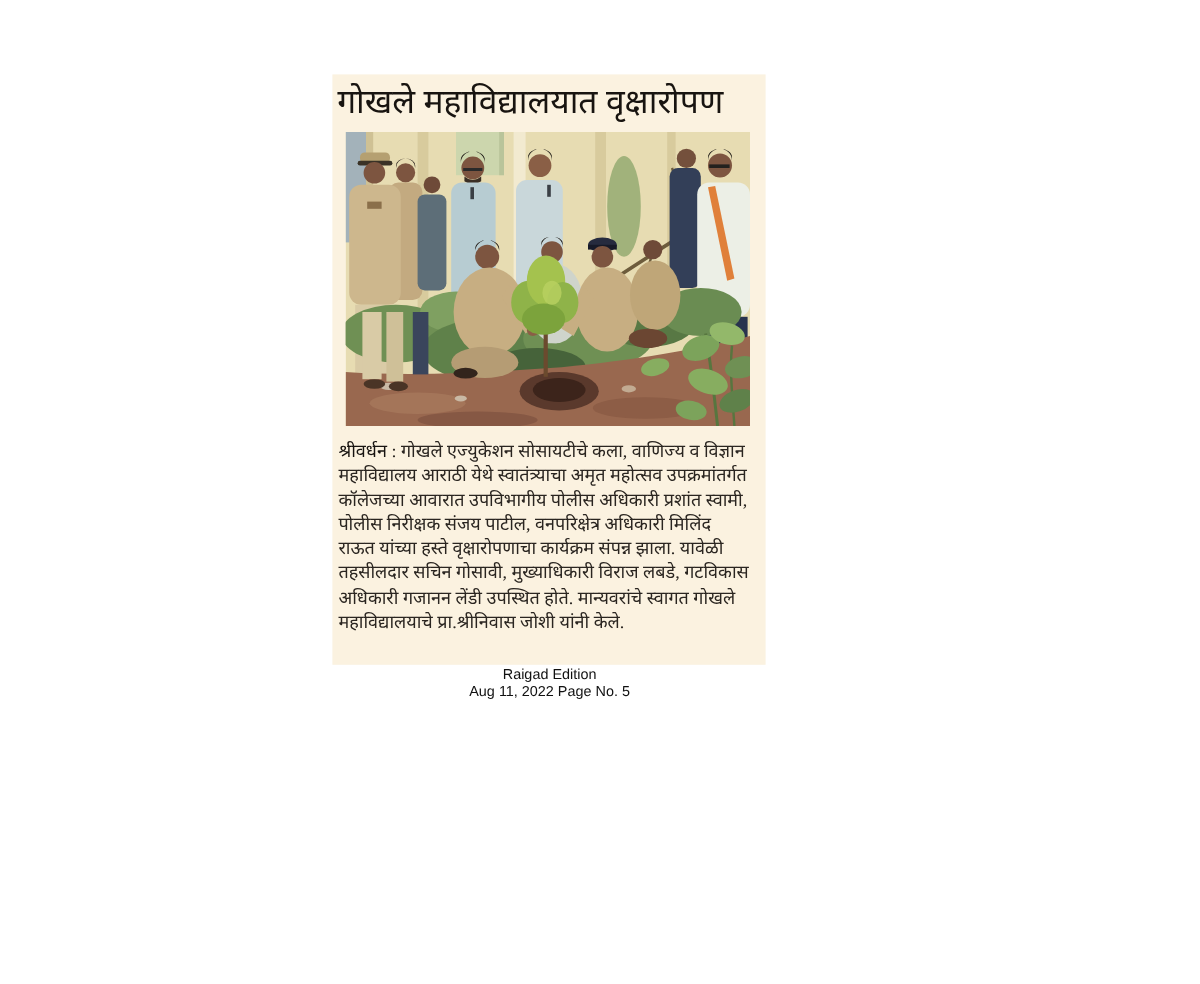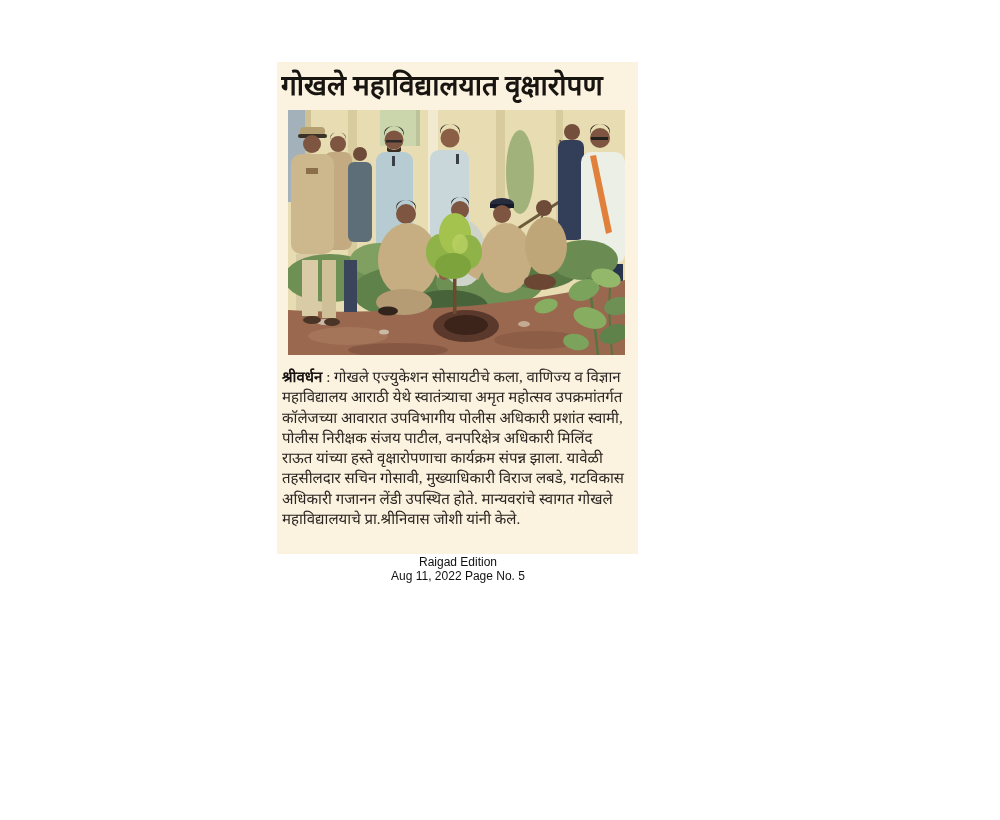--- a/index.html
+++ b/index.html
@@ -21,29 +21,29 @@
     position:absolute; left:67px; top:47px; width:96px;
     font-size:4.5px; line-height:5px; color:#d4201f; letter-spacing:1px;
     white-space:nowrap; overflow:hidden;
   }
   
   .clip {
     position:absolute; left:277px; top:62px; width:361px; height:492px;
     background:#fbf2e0;
   }
   .headline {
-    margin:4px 6px 0 4px; font-weight:bold; color:#181410;
+    margin:4px 6px 0 4px; font-weight:normal; color:#181410;
     font-size:28px; line-height:40px; white-space:nowrap; overflow:hidden;
   }
   .photo-wrap { width:337px; margin:4px auto 0 11px; height:245px; }
   .bodytext {
     margin:12px 8px 0 5px; color:#2a2520; font-size:15px;
   }
   .t-line { line-height:20.3px; white-space:nowrap; }
-  .t-line b { font-weight:bold; color:#171310; }
+  .t-line b { font-weight:normal; color:#171310; }
   
   .credit {
     position:absolute; left:277px; top:556px; width:362px; text-align:center;
     font-family:Liberation Sans, sans-serif;
     font-size:12px; line-height:13.5px; color:#111111;
   }
 </style>
 </head>
 <body>
 

